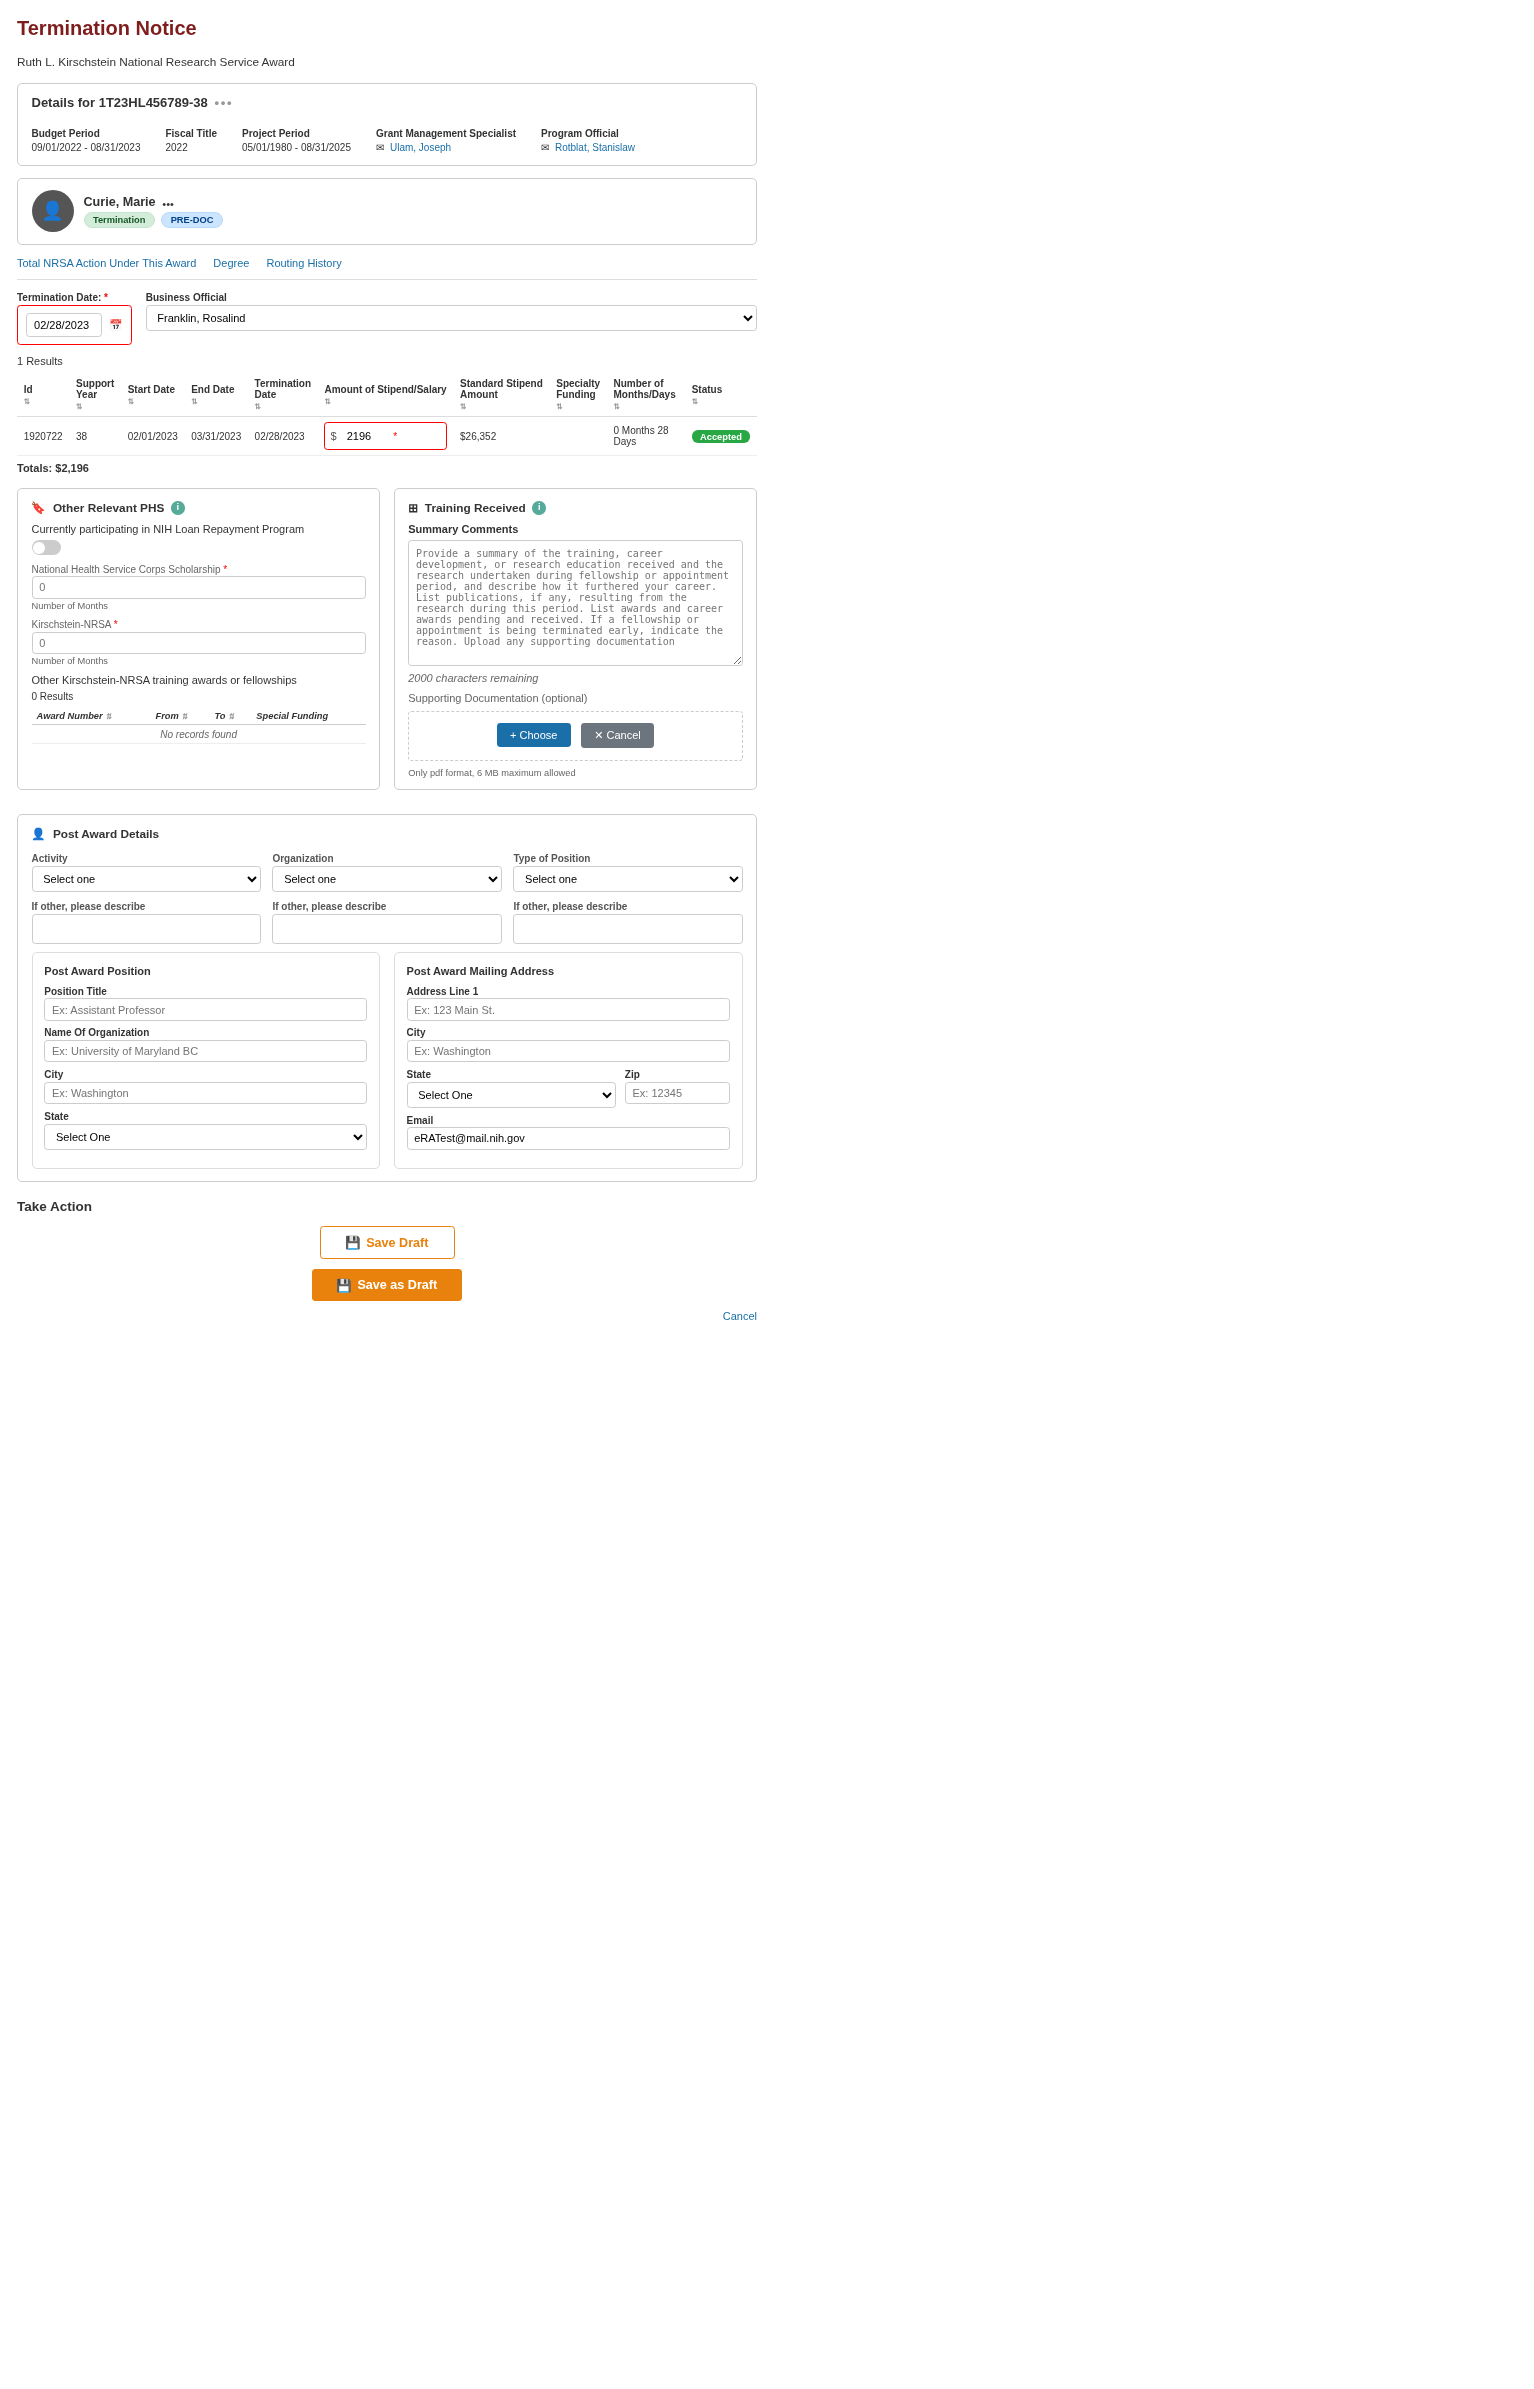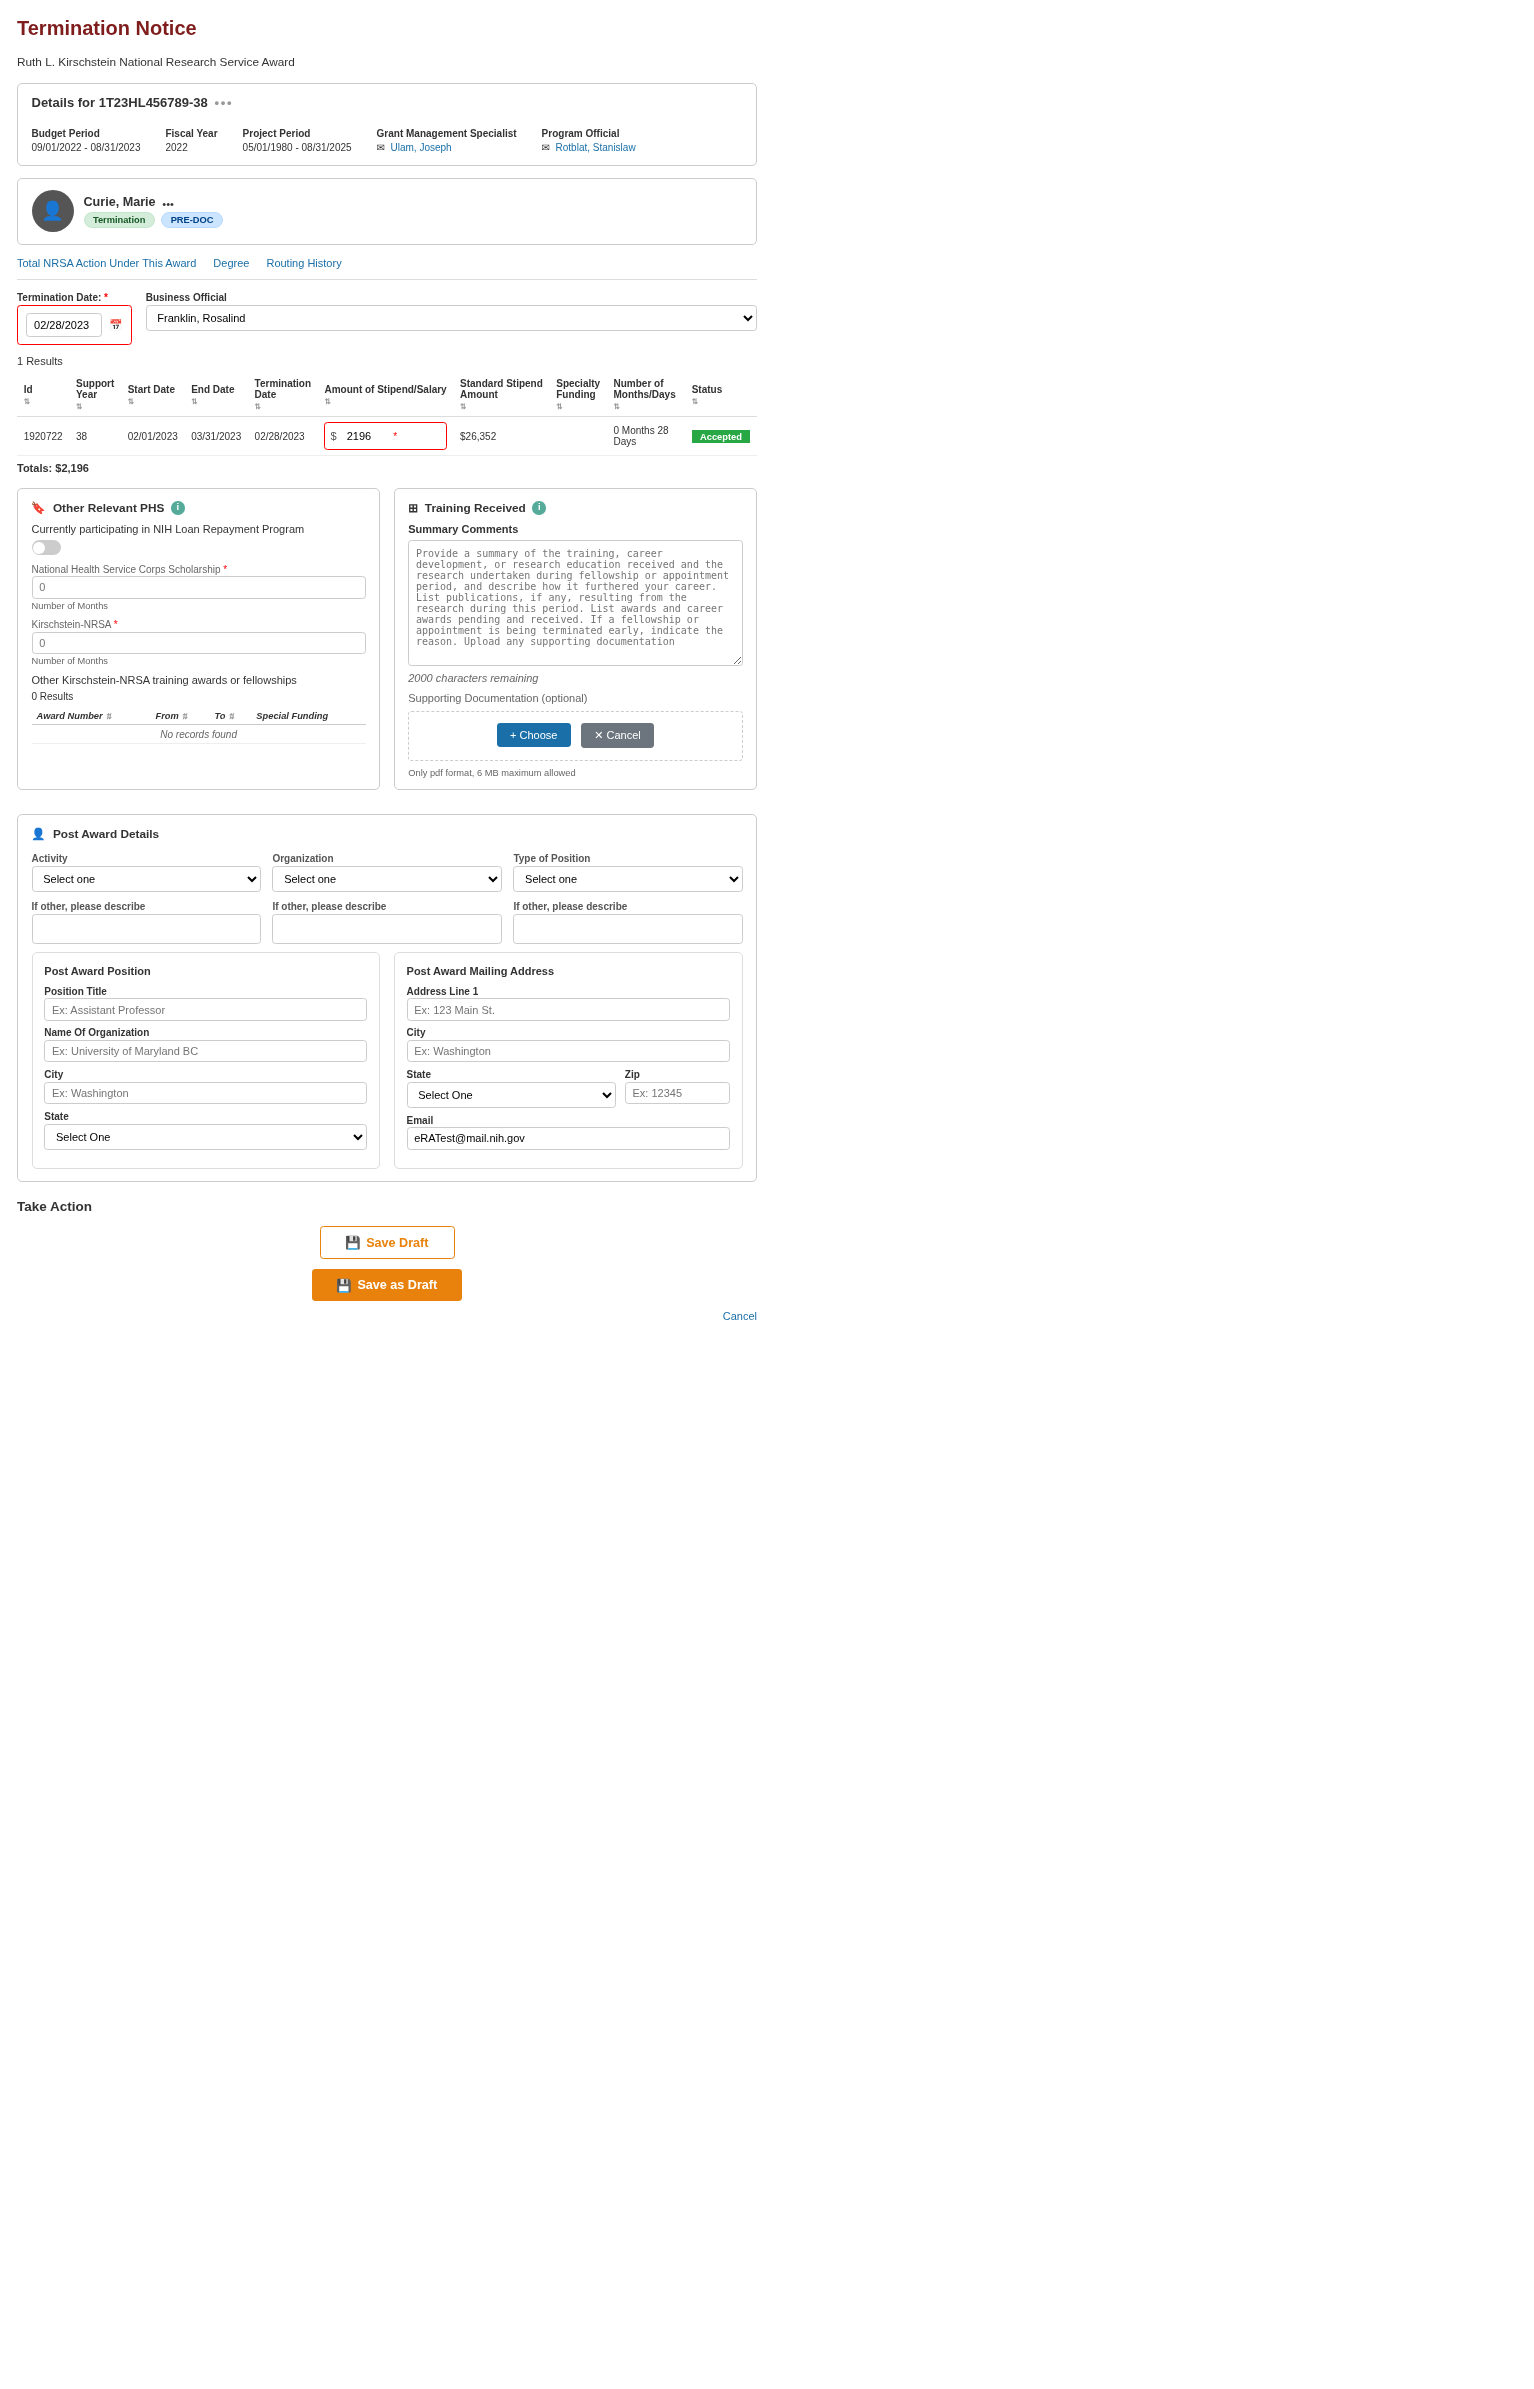--- a/index.html
+++ b/index.html
@@ -46,21 +46,21 @@
     table { width: 100%; border-collapse: collapse; font-size: 10px; }
     th { text-align: left; font-weight: bold; padding: 5px 6.7px; border-bottom: 1.7px solid #ddd; white-space: nowrap; }
     td { padding: 5px 6.7px; border-bottom: 0.8px solid #eee; vertical-align: middle; }
     .sort-arrows { font-size: 7.6px; color: #999; }
 
     .amount-input-box { border: 1.7px solid red; border-radius: 3.4px; display: flex; align-items: center; padding: 1.7px 5px; gap: 3.4px; }
     .amount-input-box span.dollar { font-size: 11px; color: #555; }
     .amount-input-box input { border: none; outline: none; width: 50px; font-size: 11px; }
     .amount-req { color: red; }
 
-    .badge-accepted { background: #28a745; color: #fff; border-radius: 0; padding: 1.7px 8.4px; font-size: 9.3px; font-weight: bold; }
+    .badge-accepted { background: #28a745; color: #fff; border-radius: 6px; padding: 1.7px 8.4px; font-size: 9.3px; font-weight: bold; }
 
     .totals-row { font-weight: bold; margin-top: 5px; font-size: 11px; }
 
     .two-col { display: flex; gap: 13.5px; margin-bottom: 11.8px; }
     .two-col > div { flex: 1; }
 
     .section-title { display: flex; align-items: center; gap: 6.7px; font-weight: bold; font-size: 11.8px; margin-bottom: 8.4px; }
     .section-icon { font-size: 11.8px; }
 
     .toggle { display: inline-block; width: 29px; height: 15px; background: #ccc; border-radius: 7.6px; position: relative; cursor: pointer; vertical-align: middle; }
@@ -127,21 +127,21 @@
   <div class="details-header">
     <span>Details for 1T23HL456789-38</span>
     <span class="dots">•••</span>
   </div>
   <div class="details-row">
     <div class="detail-item">
       <label>Budget Period</label>
       <span>09/01/2022 - 08/31/2023</span>
     </div>
     <div class="detail-item">
-      <label>Fiscal Year</label>
+      <label>Fiscal Title</label>
       <span>2022</span>
     </div>
     <div class="detail-item">
       <label>Project Period</label>
       <span>05/01/1980 - 08/31/2025</span>
     </div>
     <div class="detail-item">
       <label>Grant Management Specialist</label>
       <span class="email-icon">✉</span>
       <a href="#">Ulam, Joseph</a>

